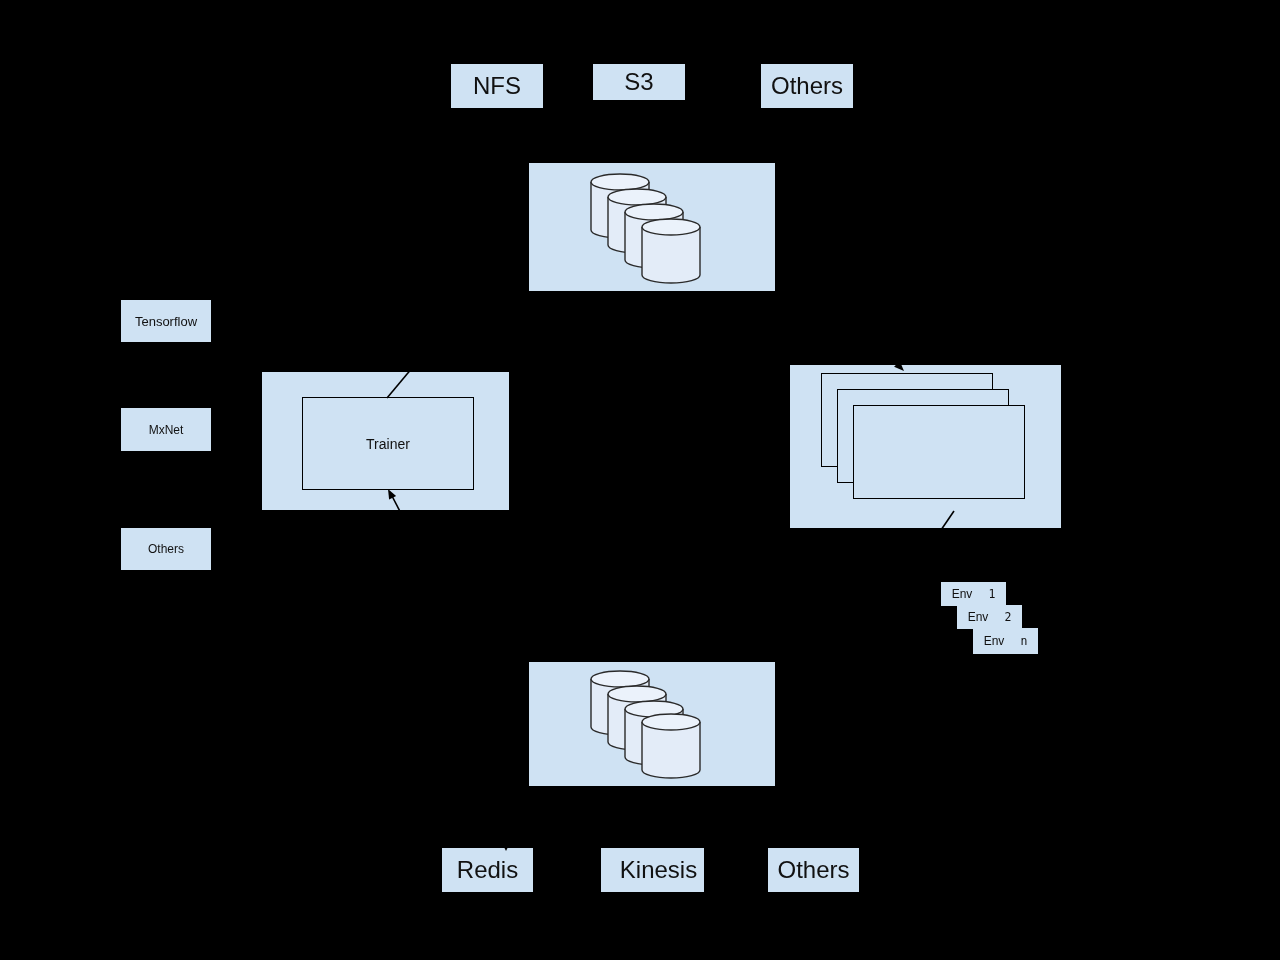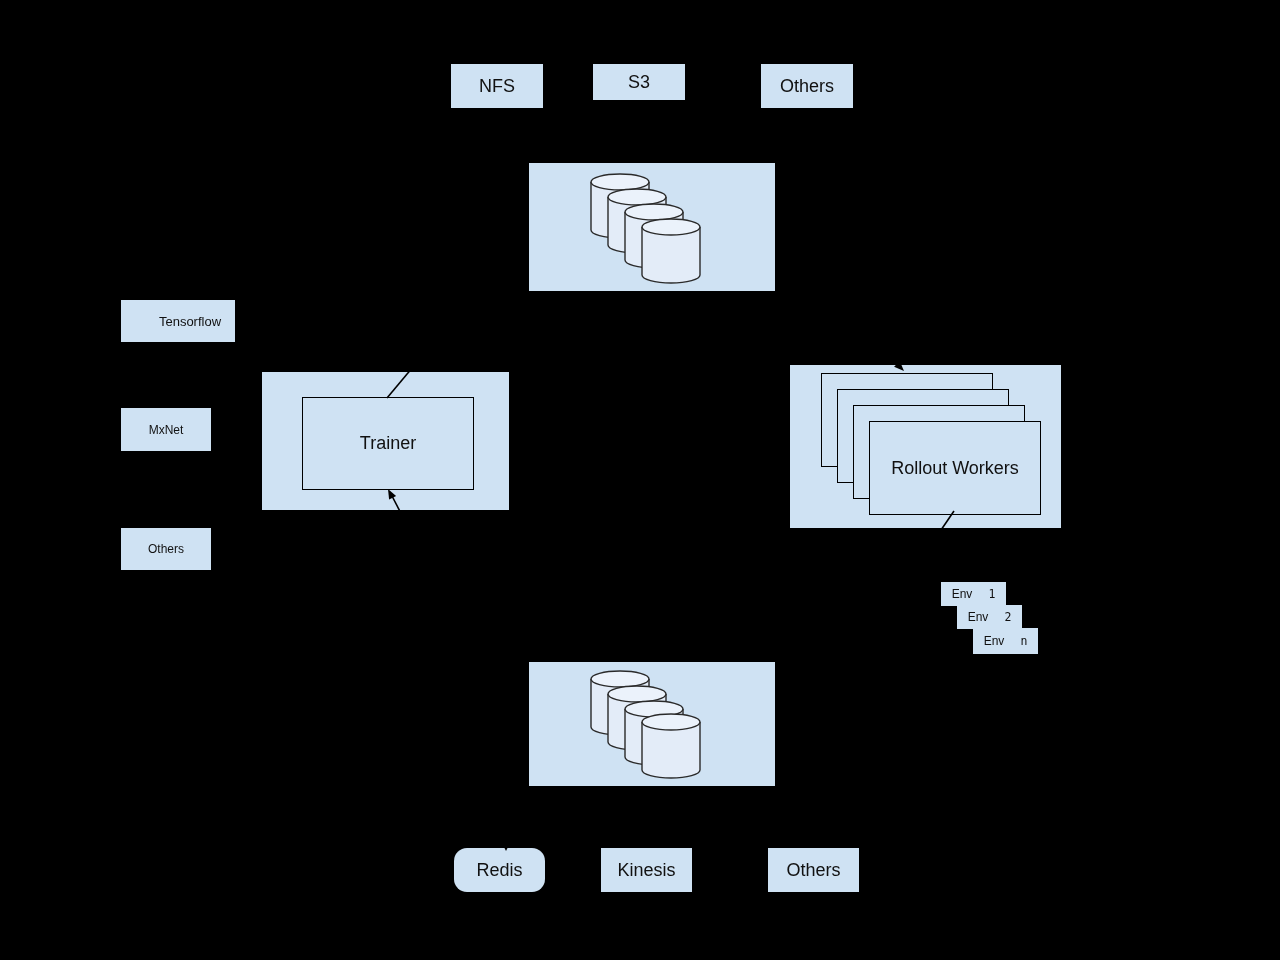--- a/index.html
+++ b/index.html
@@ -14,30 +14,30 @@
   }
   html,body{margin:0;padding:0;background:var(--background);}
   .stage{
     position:relative;width:1280px;height:960px;background:var(--background);
     font-family:"Liberation Sans","DejaVu Sans",sans-serif;color:var(--node-text);
     overflow:hidden;
   }
   .node{
     position:absolute;background:var(--node-fill);
     display:flex;align-items:center;justify-content:center;
-    font-size:18px;white-space:nowrap;
+    font-size:24px;white-space:nowrap;
   }
-  .node.small{font-size:13px;padding-left:24px;}
+  .node.small{font-size:13px;}
   .node.left-col{font-size:12px;}
   .group{position:absolute;background:var(--node-fill);}
   .inner-box{
     position:absolute;background:var(--node-fill);
     border:1px solid var(--inner-border);
     display:flex;align-items:center;justify-content:center;
-    font-size:18px;white-space:nowrap;
+    font-size:14px;white-space:nowrap;
   }
   .env{
     position:absolute;background:var(--node-fill);
     display:flex;align-items:center;justify-content:center;
     font-size:12px;white-space:nowrap;gap:16px;
   }
   .env .mono{font-family:"DejaVu Sans Mono","Liberation Mono",monospace;font-size:11.5px;}
   .cyl-svg{position:absolute;left:0;top:0;}
   .cyl-body{fill:var(--cylinder-body);stroke:var(--cylinder-stroke);stroke-width:1.4;}
   .cyl-top{fill:var(--cylinder-top);stroke:var(--cylinder-stroke);stroke-width:1.4;}
@@ -71,21 +71,20 @@
   <div class="node left-col" style="left:121px;top:408px;width:90px;height:43px;">MxNet</div>
   <div class="node left-col" style="left:121px;top:528px;width:90px;height:42px;">Others</div>
 
   <div class="group" style="left:262px;top:372px;width:247px;height:138px;"></div>
   <div class="inner-box" style="left:302px;top:397px;width:170px;height:91px;">Trainer</div>
 
   <div class="group" style="left:790px;top:365px;width:271px;height:163px;"></div>
   <div class="inner-box" style="left:821px;top:373px;width:170px;height:92px;"></div>
   <div class="inner-box" style="left:837px;top:389px;width:170px;height:92px;"></div>
   <div class="inner-box" style="left:853px;top:405px;width:170px;height:92px;"></div>
-  <div class="inner-box" style="left:869px;top:421px;width:170px;height:92px;">Rollout Workers</div>
 
   <div class="env" style="left:941px;top:582px;width:65px;height:24px;">
     <span>Env</span>
       <span class="mono">1</span>
   </div>
   <div class="env" style="left:957px;top:605px;width:65px;height:24px;">
     <span>Env</span>
       <span class="mono">2</span>
   </div>
   <div class="env" style="left:973px;top:628px;width:65px;height:26px;">
@@ -99,22 +98,22 @@
       <ellipse class="cyl-top" cx="91" cy="17" rx="29" ry="8"></ellipse>
       <path class="cyl-body" d="M79,32 L79,80 A29,8 0 0 0 137,80 L137,32"></path>
       <ellipse class="cyl-top" cx="108" cy="32" rx="29" ry="8"></ellipse>
       <path class="cyl-body" d="M96,47 L96,95 A29,8 0 0 0 154,95 L154,47"></path>
       <ellipse class="cyl-top" cx="125" cy="47" rx="29" ry="8"></ellipse>
       <path class="cyl-body" d="M113,60 L113,108 A29,8 0 0 0 171,108 L171,60"></path>
       <ellipse class="cyl-top" cx="142" cy="60" rx="29" ry="8"></ellipse>
     </svg>
   </div>
 
-  <div class="node" style="left:454px;top:848px;width:91px;height:44px;border-radius:13px;">Redis</div>
-  <div class="node" style="left:601px;top:848px;width:91px;height:44px;">Kinesis</div>
+  <div class="node" style="left:442px;top:848px;width:91px;height:44px;">Redis</div>
+  <div class="node" style="left:601px;top:848px;width:91px;height:44px;padding-left:12px;">Kinesis</div>
   <div class="node" style="left:768px;top:848px;width:91px;height:44px;">Others</div>
 
   <svg class="overlay" width="1280" height="960" viewBox="0 0 1280 960">
     <line class="arrow-line" x1="387" y1="398" x2="428" y2="349"></line>
     <line class="arrow-line" x1="420" y1="550" x2="392" y2="496"></line>
     <polygon class="arrow-head" points="388,489 396.1,495.9 389.1,499.6"></polygon>
     <line class="arrow-line" x1="878" y1="345" x2="899" y2="366"></line>
     <polygon class="arrow-head" points="904,371 894.1,366.7 899.7,361.1"></polygon>
     <line class="arrow-line" x1="954" y1="511" x2="926" y2="552"></line>
     <polygon class="arrow-head" points="506,851 501,841 511,841"></polygon>

